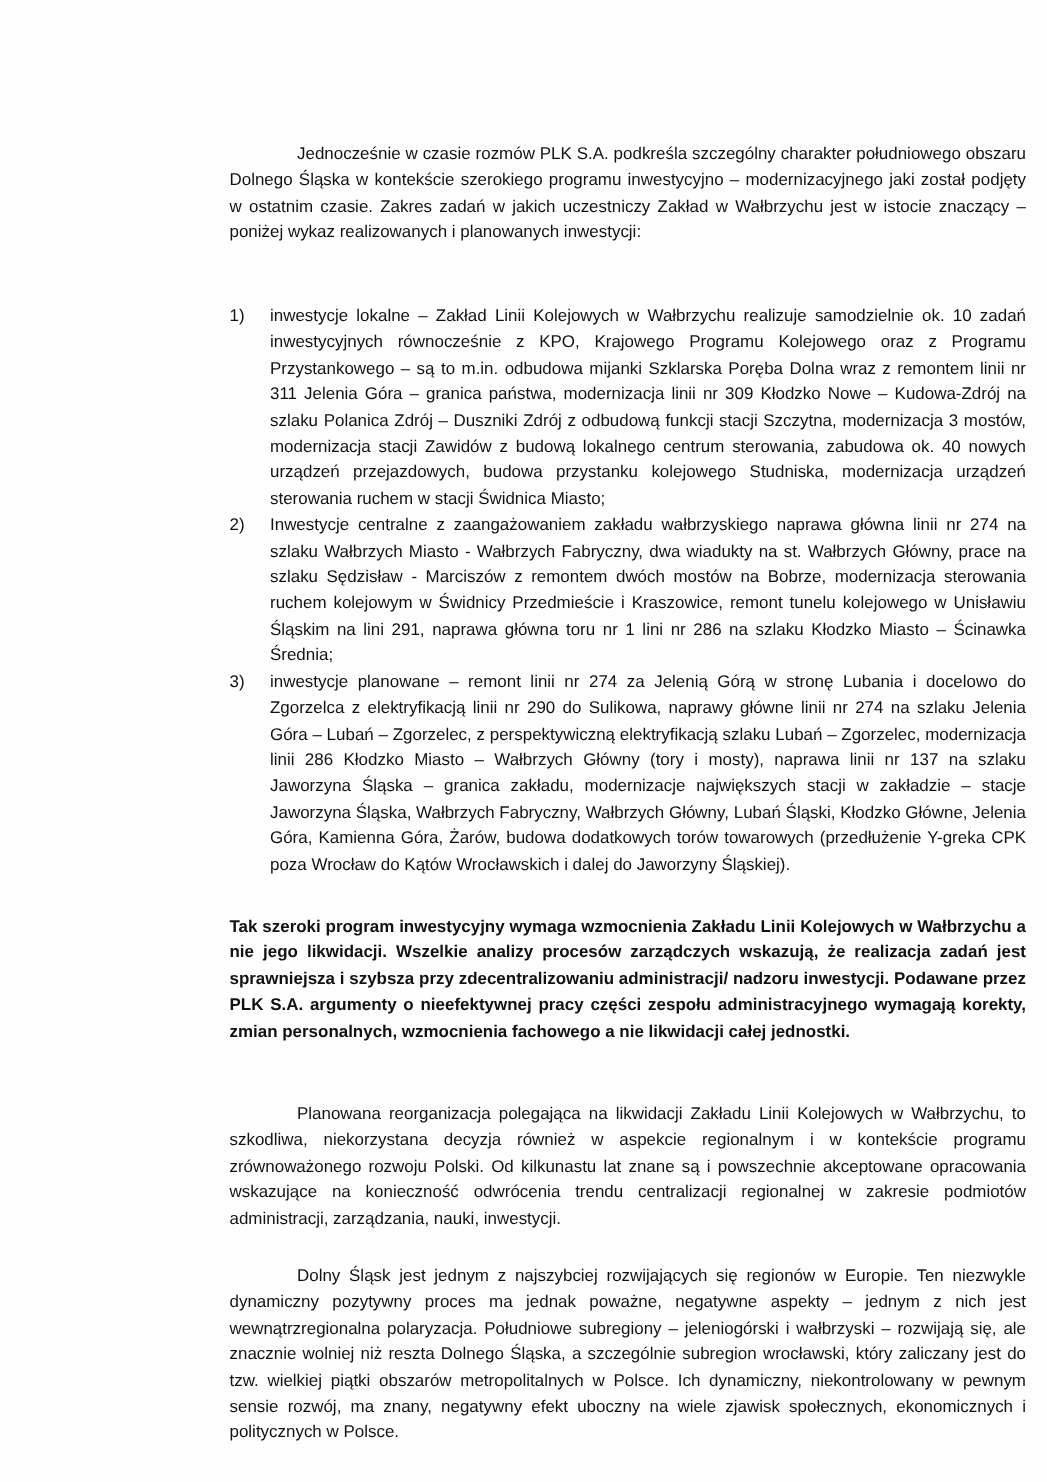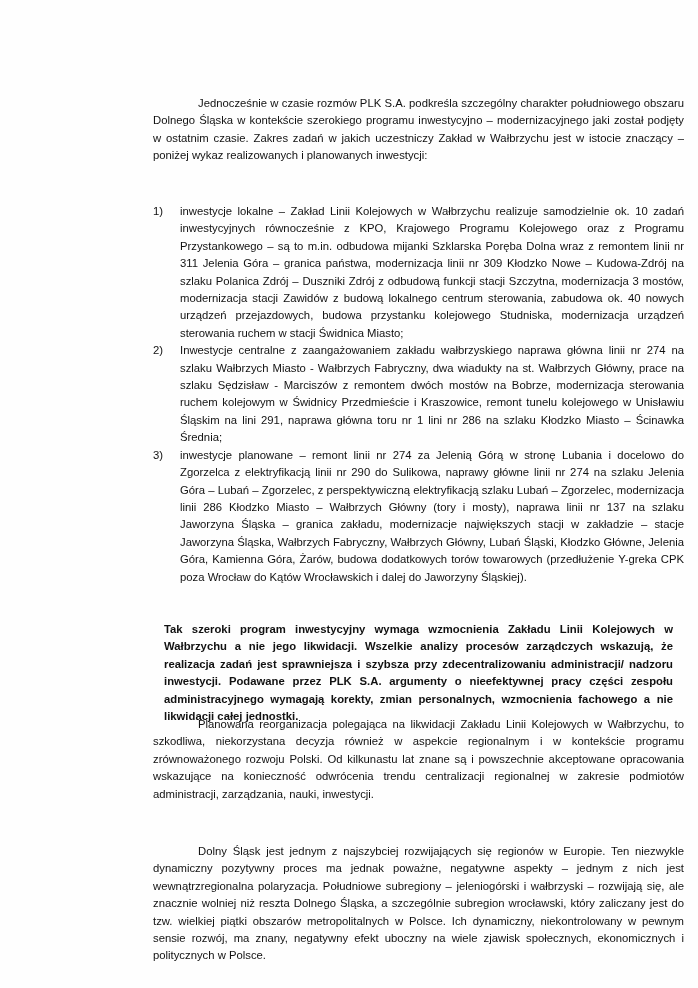--- a/index.html
+++ b/index.html
@@ -8,22 +8,22 @@
     position:absolute; left:0; top:0; width:698px; height:988px; background:#fefefe;
     font-family:"Liberation Sans", sans-serif; color:#111; font-size:11.3px; line-height:17.4px;
   }
   .text-block { position:absolute; left:153px; width:531px; }
   .p-intro { top:95px; }
   .indent-first { text-indent:45px; text-align:justify; margin:0; }
   .list { position:absolute; top:203px; left:153px; width:531px; margin:0; padding:0; list-style:none; }
   .list li { position:relative; padding-left:27px; margin:0; text-align:justify; }
   .list li .num { position:absolute; left:0; top:0; }
   .p-bold { top:610px; font-weight:bold; text-align:justify; }
-  .p-bold p { margin:11px; }
-  .p-reorg { top:716px; }
+  .p-bold p { margin:0; }
+  .p-reorg { top:735px; }
   .p-dolny { top:803px;margin-top:40px; }
   .bold { font-weight:normal; }
   p { margin:0; }
 </style>
 </head>
 <body>
 
 <div class="page">
 
   <div class="text-block p-intro">

